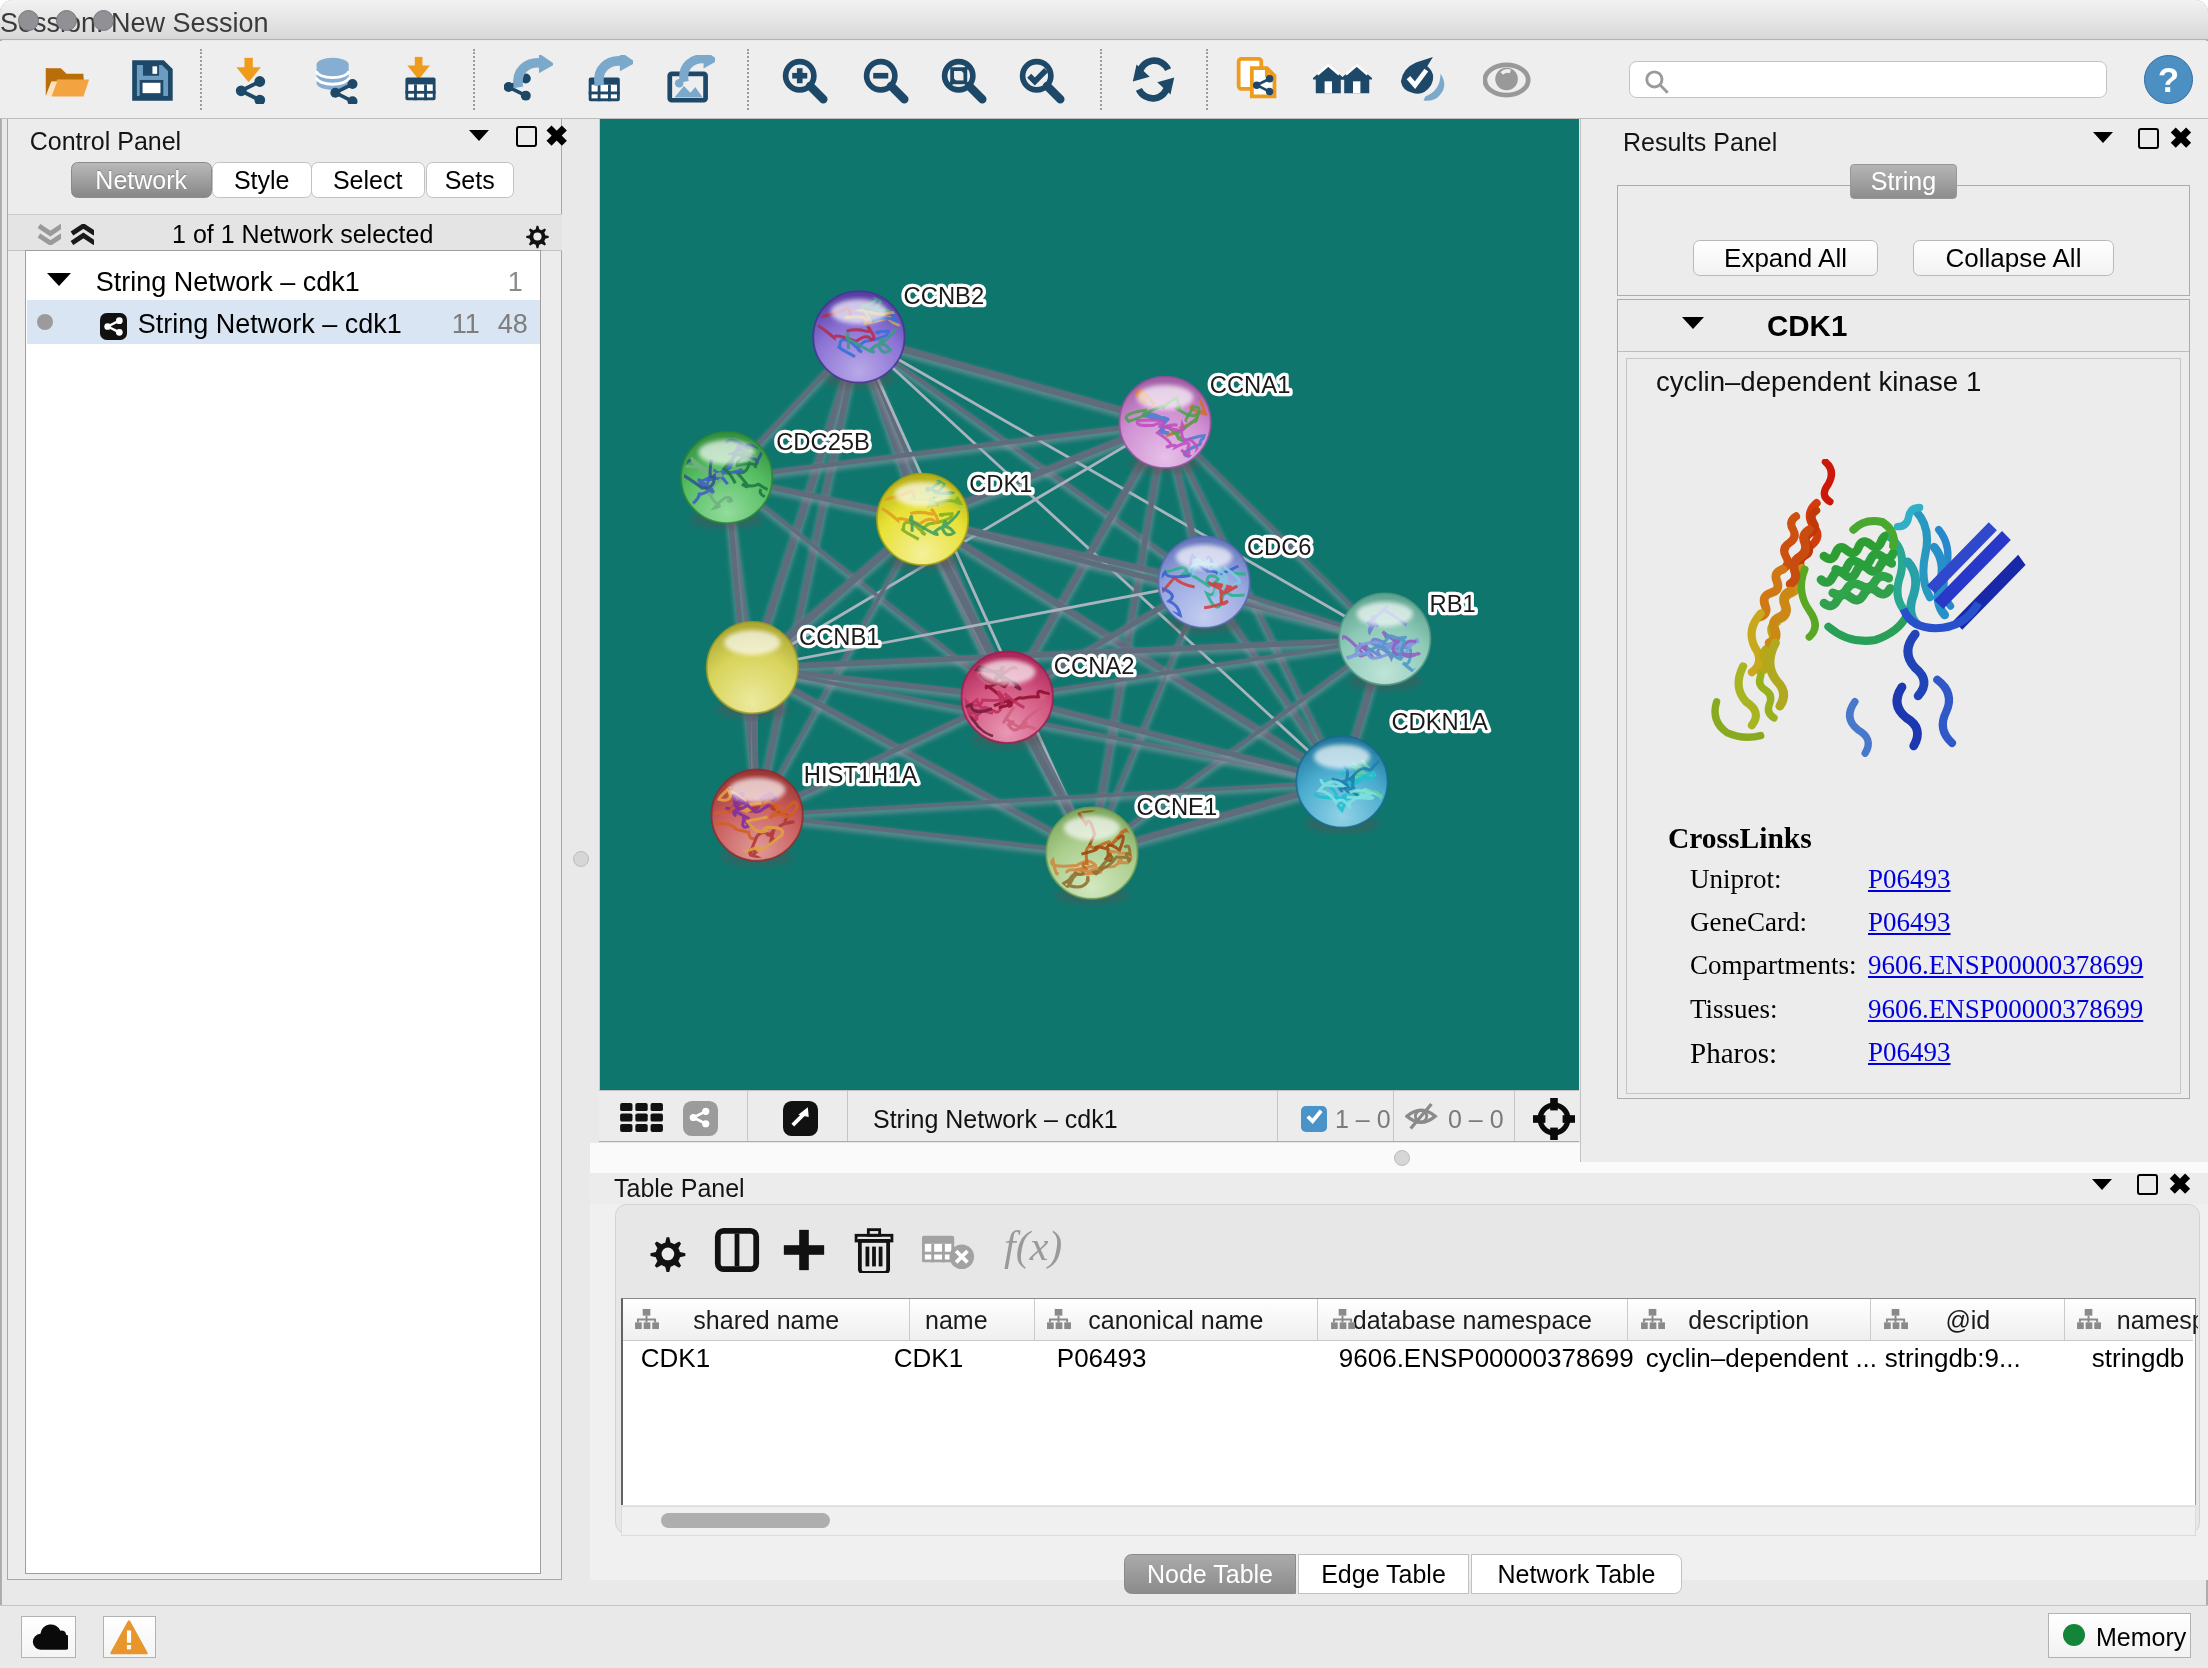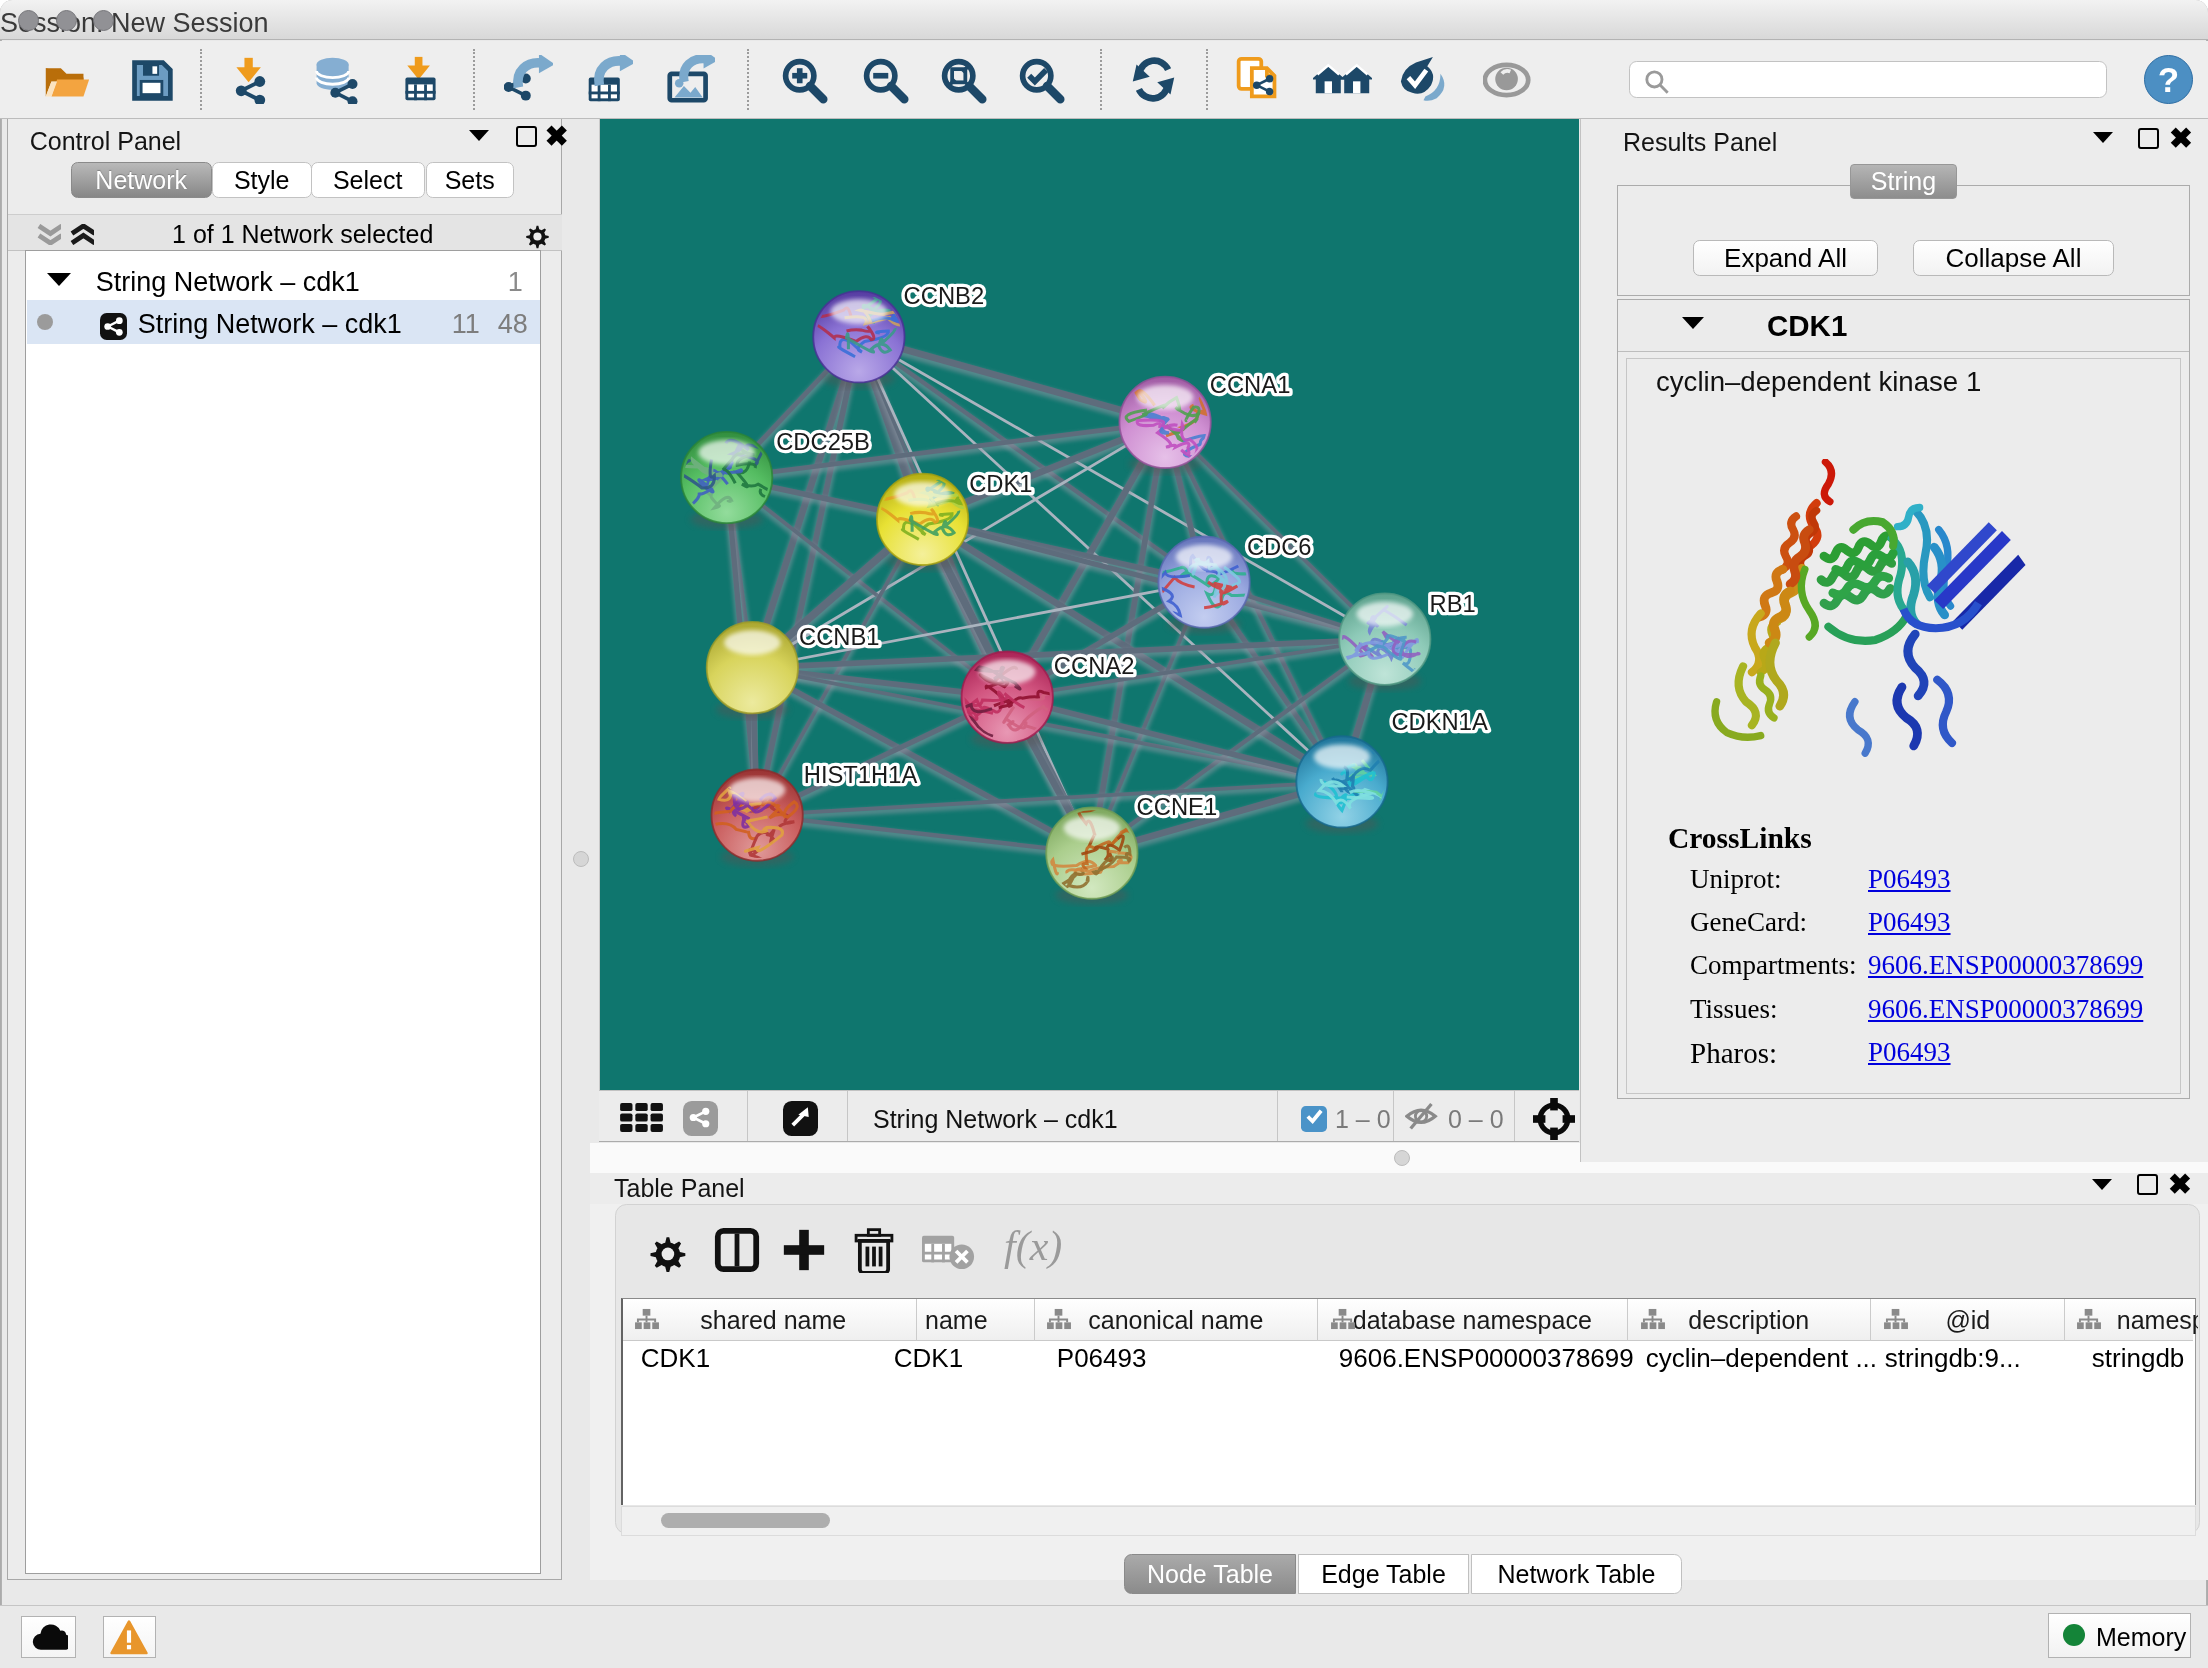--- a/index.html
+++ b/index.html
@@ -731,21 +731,21 @@
           <rect x="3" y="12.4" width="28" height="16.599999999999998" fill="#fff"></rect>
           <line x1="11.333333333333334" y1="12.4" x2="11.333333333333334" y2="32" stroke="#a2a2a2" stroke-width="3"></line>
           <line x1="22.666666666666668" y1="12.4" x2="22.666666666666668" y2="32" stroke="#a2a2a2" stroke-width="3"></line>
           <line x1="0" y1="22.2" x2="34" y2="22.2" stroke="#a2a2a2" stroke-width="3"></line>
           <circle cx="42" cy="26" r="13" fill="#a2a2a2"></circle>
           <path d="M36 20 l12 12 M48 20 l-12 12" stroke="#fff" stroke-width="4"></path>
         </svg>
         <div class="abs serif" style="left:388px;top:17px;font-size:42px;font-style:italic;color:#9a9a9a">f(x)</div>
         <div class="abs tbl">
           <div class="abs" style="left:0;top:0;width:1570px;height:42px;background:linear-gradient(180deg,#ffffff,#efefef);border-bottom:1px solid #c9c9c9"></div>
-          <div class="abs th" style="left:8px;width:286px">shared name</div>
+          <div class="abs th" style="left:1px;width:286px">shared name</div>
           <svg class="abs" style="left:11.4px;top:8.6px" width="26" height="22" viewBox="0 0 27 23">
             <rect x="9" y="1" width="8" height="7" fill="#8a8a8a"></rect>
             <rect x="1" y="15" width="7" height="7" fill="#8a8a8a"></rect>
             <rect x="10" y="15" width="7" height="7" fill="#8a8a8a"></rect>
             <rect x="19" y="15" width="7" height="7" fill="#8a8a8a"></rect>
             <path d="M13 8 v4 M4 15 v-3 h18 v3 M13 12 v3" stroke="#8a8a8a" stroke-width="2" fill="none"></path>
           </svg>
           <div class="abs th" style="left:256px;width:156px">name</div>
           <div class="abs th" style="left:412px;width:283px">canonical name</div>
           <svg class="abs" style="left:423px;top:8.6px" width="26" height="22" viewBox="0 0 27 23">

